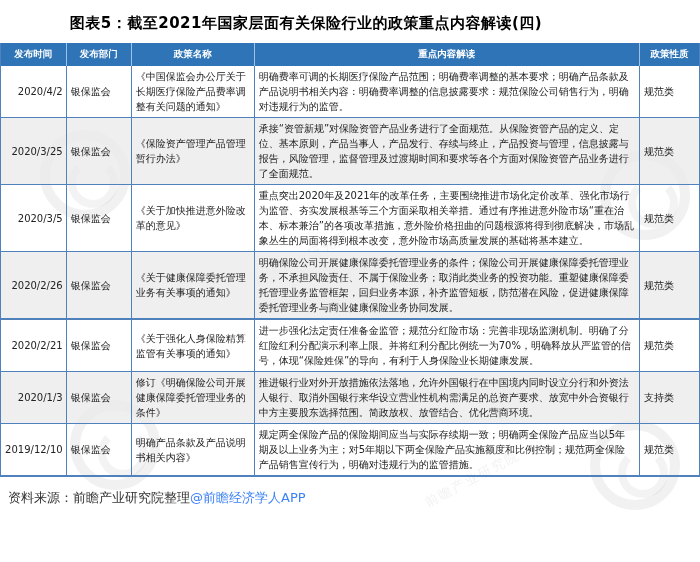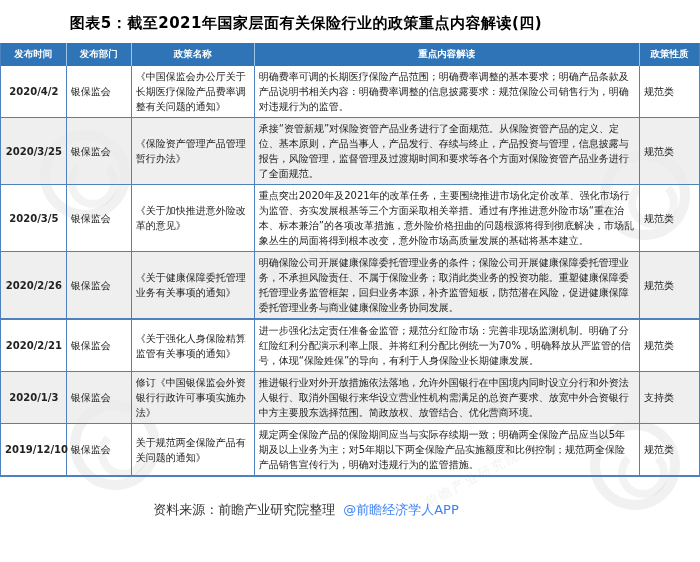--- a/index.html
+++ b/index.html
@@ -15,28 +15,28 @@
     border-bottom:2px solid #4F81BD; background:transparent; }
   thead th { background:#2E74B6; color:#ffffff; font-size:9.5px; font-weight:bold;
     padding:5px 3px; text-align:center; border-right:1px solid #9DC3E6; }
   thead th:last-child { border-right:none; }
   tbody td { font-size:10px; color:#222; line-height:1.5; padding:3px 4px;
     border-right:1px solid #4F81BD; border-bottom:1px solid #4F81BD;
     vertical-align:middle; word-break:break-all; }
   tbody td:last-child { border-right:none; }
   tbody tr:nth-child(even) { background:rgba(234,234,234,.75); }
   tbody tr:nth-child(4) td { border-bottom-width:2px; }
-  td.c-date { text-align:center; font-weight:bold; white-space:nowrap; padding-right:3px; }
+  td.c-date { text-align:right; font-weight:normal; white-space:nowrap; padding-right:3px; }
   td.c-dept { text-align:left; }
   td.c-name { text-align:left; }
   td.c-content { vertical-align:middle; text-align:left; }
   td.c-nature { text-align:left; }
 
-  .footer { display:flex; justify-content:center; align-items:center;
-    padding:24px 8px 0 8px;gap:8px; }
+  .footer { display:flex; justify-content:flex-start; align-items:center;
+    padding:12px 8px 0 8px; }
   .footer .src { font-size:13px; color:#333; }
   .footer .credit { font-size:13px; color:#3b82f6; }
 
   
   .wm { position:absolute; z-index:0; color:rgba(120,120,120,.10);
     pointer-events:none; user-select:none; }
   .wm-ring { width:90px; height:90px; border:10px solid rgba(140,140,140,.12);
     border-radius:50%; position:absolute; }
   .wm-ring::after { content:""; position:absolute; left:18px; top:18px; width:34px;
     height:34px; border:8px solid rgba(140,140,140,.10); border-radius:50%;
@@ -113,29 +113,29 @@
     <td class="c-name">《关于强化人身保险精算监管有关事项的通知》</td>
     <td class="c-content">进一步强化法定责任准备金监管；规范分红险市场：完善非现场监测机制。明确了分红险红利分配演示利率上限。并将红利分配比例统一为70%，明确释放从严监管的信号，体现“保险姓保”的导向，有利于人身保险业长期健康发展。</td>
     <td class="c-nature">规范类</td>
   </tr>
 
 
 
   <tr>
     <td class="c-date">2020/1/3</td>
     <td class="c-dept">银保监会</td>
-    <td class="c-name">修订《中国银保监会外资银行行政许可事项实施办法》</td>
+    <td class="c-name">修订《明确保险公司开展健康保障委托管理业务的条件》</td>
     <td class="c-content">推进银行业对外开放措施依法落地，允许外国银行在中国境内同时设立分行和外资法人银行、取消外国银行来华设立营业性机构需满足的总资产要求、放宽中外合资银行中方主要股东选择范围。简政放权、放管结合、优化营商环境。</td>
     <td class="c-nature">支持类</td>
   </tr>
 
   <tr>
     <td class="c-date">2019/12/10</td>
     <td class="c-dept">银保监会</td>
-    <td class="c-name">关于规范两全保险产品有关问题的通知》</td>
+    <td class="c-name">明确产品条款及产品说明书相关内容》</td>
     <td class="c-content">规定两全保险产品的保险期间应当与实际存续期一致；明确两全保险产品应当以5年期及以上业务为主；对5年期以下两全保险产品实施额度和比例控制；规范两全保险产品销售宣传行为，明确对违规行为的监管措施。</td>
     <td class="c-nature">规范类</td>
   </tr>
 </tbody>
   </table>
 
   <div class="footer">
     <span class="src">资料来源：前瞻产业研究院整理</span>
     <span class="credit">@前瞻经济学人APP</span>
   </div>

